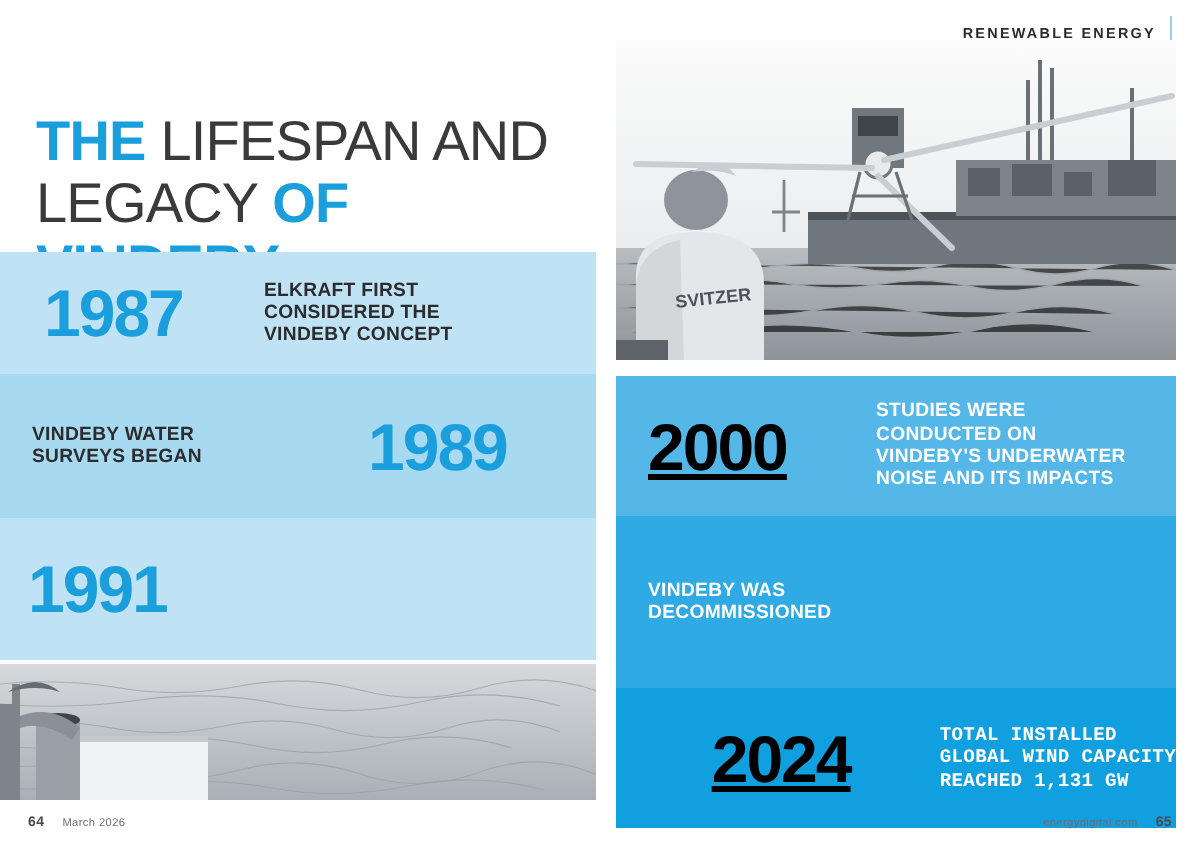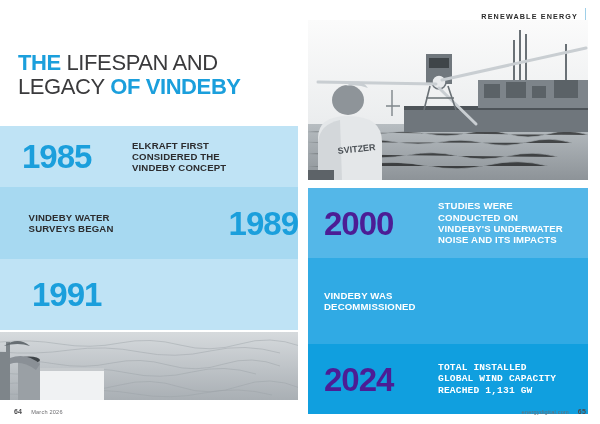--- a/index.html
+++ b/index.html
@@ -40,21 +40,21 @@
     height: 20px;
     background: #9ecfe8;
   }
 
   
   .title {
     position: absolute;
     left: 18px;
     top: 36px;
     width: 282px;
-    font-size: 22px;
+    font-size: 28px;
     line-height: 1.12;
     letter-spacing: -0.4px;
     color: #3a3a3c;
     font-weight: 300;
     text-transform: uppercase;
   }
   .title .accent {
     color: #1b9fdc;
     font-weight: bold;
   }
@@ -97,42 +97,43 @@
     font-size: 33px;
   }
   .l1 .desc, .l2 .desc, .l3 .desc {
     color: #2c2c2e;
     font-size: 9.6px;
     letter-spacing: 0.15px;
   }
   .l1 .year { margin-left: 22px; width: 108px; }
   .l1 .desc { margin-left: 2px; }
 
-  .l2 { justify-content: flex-end; gap: 32px; }
+  .l2 { justify-content: flex-start; }
   .l2 .desc { margin-left: 16px; width: 168px; }
   .l2 .year { margin-left: 0px; }
 
-  .l3 .year { margin-left: 32px; width: 112px; }
+  .l3 .year { margin-left: 14px; width: 112px; }
   .l3 .desc { margin-left: 2px; }
 
   
   .right-panel {
     position: absolute;
     left: 308px;
     top: 188px;
     width: 280px;
     height: 210px;
   }
   .row.r1 { height: 70px; background: #54b7e8; }
   .row.r2 { height: 86px; background: #30aae4; }
-  .row.r3 { height: 70px; background: #109fdf; }
+  .row.r3 { height: 70px; background: #109fdf; justify-content: flex-end; }
 
   .r1 .year, .r2 .year, .r3 .year {
-    color: #4c1d95;
+    color: #000000;
     font-size: 33px;
+    text-decoration: underline;
   }
   .r1 .desc, .r2 .desc, .r3 .desc {
     color: #ffffff;
     font-size: 9.6px;
     letter-spacing: 0.15px;
   }
   .r1 .year { margin-left: 16px; width: 112px; }
   .r1 .desc { margin-left: 2px; }
 
   .r2 .desc { margin-left: 16px; width: 160px; }
@@ -269,21 +270,21 @@
         <path d="M10 160 L10 122 q2 -18 22 -22 L34 160 Z" fill="#d3d7da"></path>
         <text x="30" y="134" font-family="Liberation Sans, sans-serif" font-size="9" font-weight="bold" fill="#4b5156" transform="rotate(-6 30 134)">SVITZER</text>
       </g>
 
       <rect x="0" y="150" width="26" height="10" fill="#5d6368"></rect>
     </svg>
   </div>
 
   <div class="left-panel">
     <div class="row l1">
-      <div class="year">1985</div>
+      <div class="year">1987</div>
       <div class="desc">ELKRAFT FIRST
 CONSIDERED THE
 VINDEBY CONCEPT</div>
     </div>
     <div class="row l2">
       <div class="desc">VINDEBY WATER
 SURVEYS BEGAN</div>
       <div class="year">1989</div>
     </div>
     <div class="row l3">

